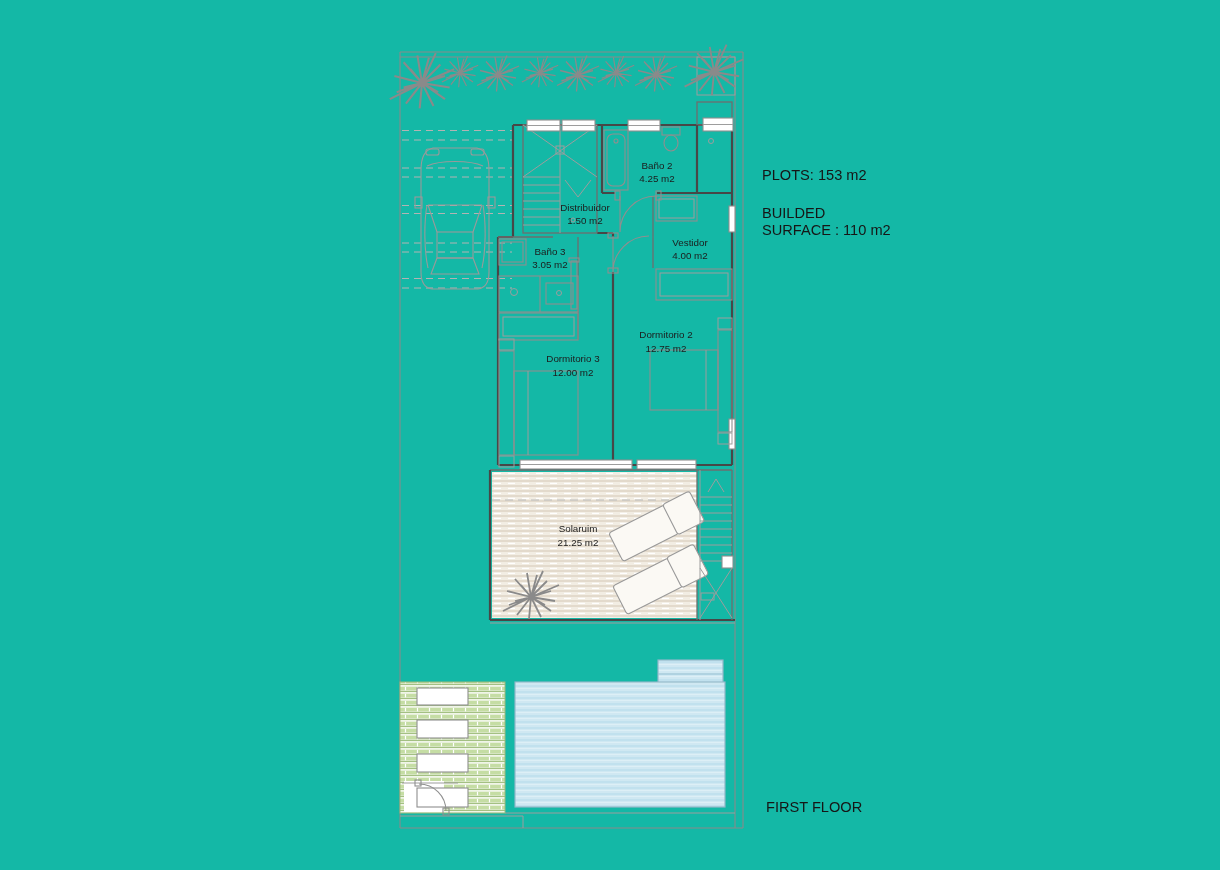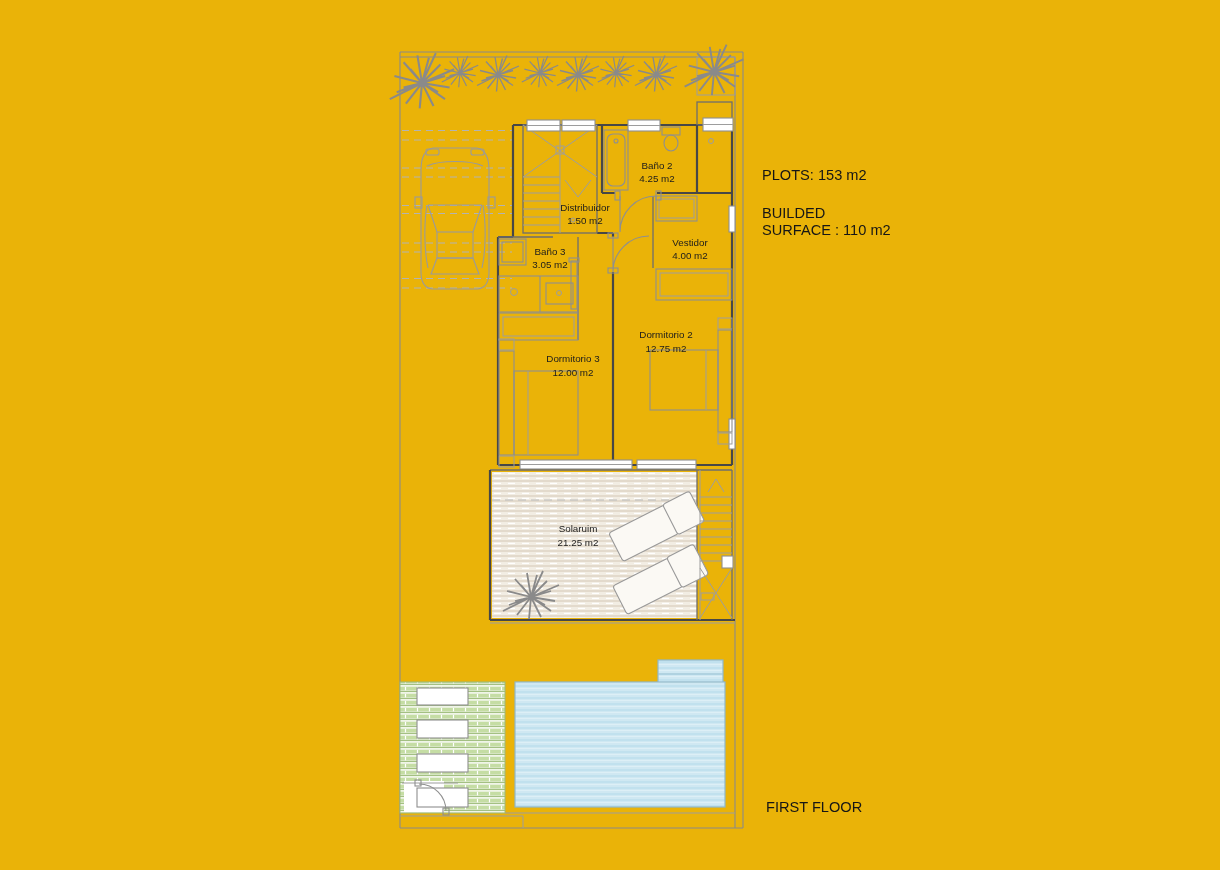--- a/index.html
+++ b/index.html
@@ -1,16 +1,16 @@
 <!DOCTYPE html>
 <html><head>
 <meta charset="utf-8">
 <style>
   html,body{margin:0;padding:0;background:#fff;}
-  .page{position:relative;width:1220px;height:870px;background:#eab308;overflow:hidden;
+  .page{position:relative;width:1220px;height:870px;background:#14b8a6;overflow:hidden;
         font-family:"Liberation Sans", sans-serif;}
   svg{position:absolute;left:0;top:0;}
   text{font-family:"Liberation Sans", sans-serif;}
   .rl{font-size:9.8px;fill:#1c1c1c;text-anchor:middle;}
   .big{font-size:14.6px;fill:#161616;}
   .w2{stroke:#474747;stroke-width:2.2;fill:none;}
   .w1{stroke:#6e6e6e;stroke-width:1.3;fill:none;}
   .fx{stroke:#8f8f8f;stroke-width:1.1;fill:none;}
   .fxw{stroke:#8f8f8f;stroke-width:1.1;fill:#ffffff;}
   .thin{stroke:#9d9d9d;stroke-width:1;fill:none;}

